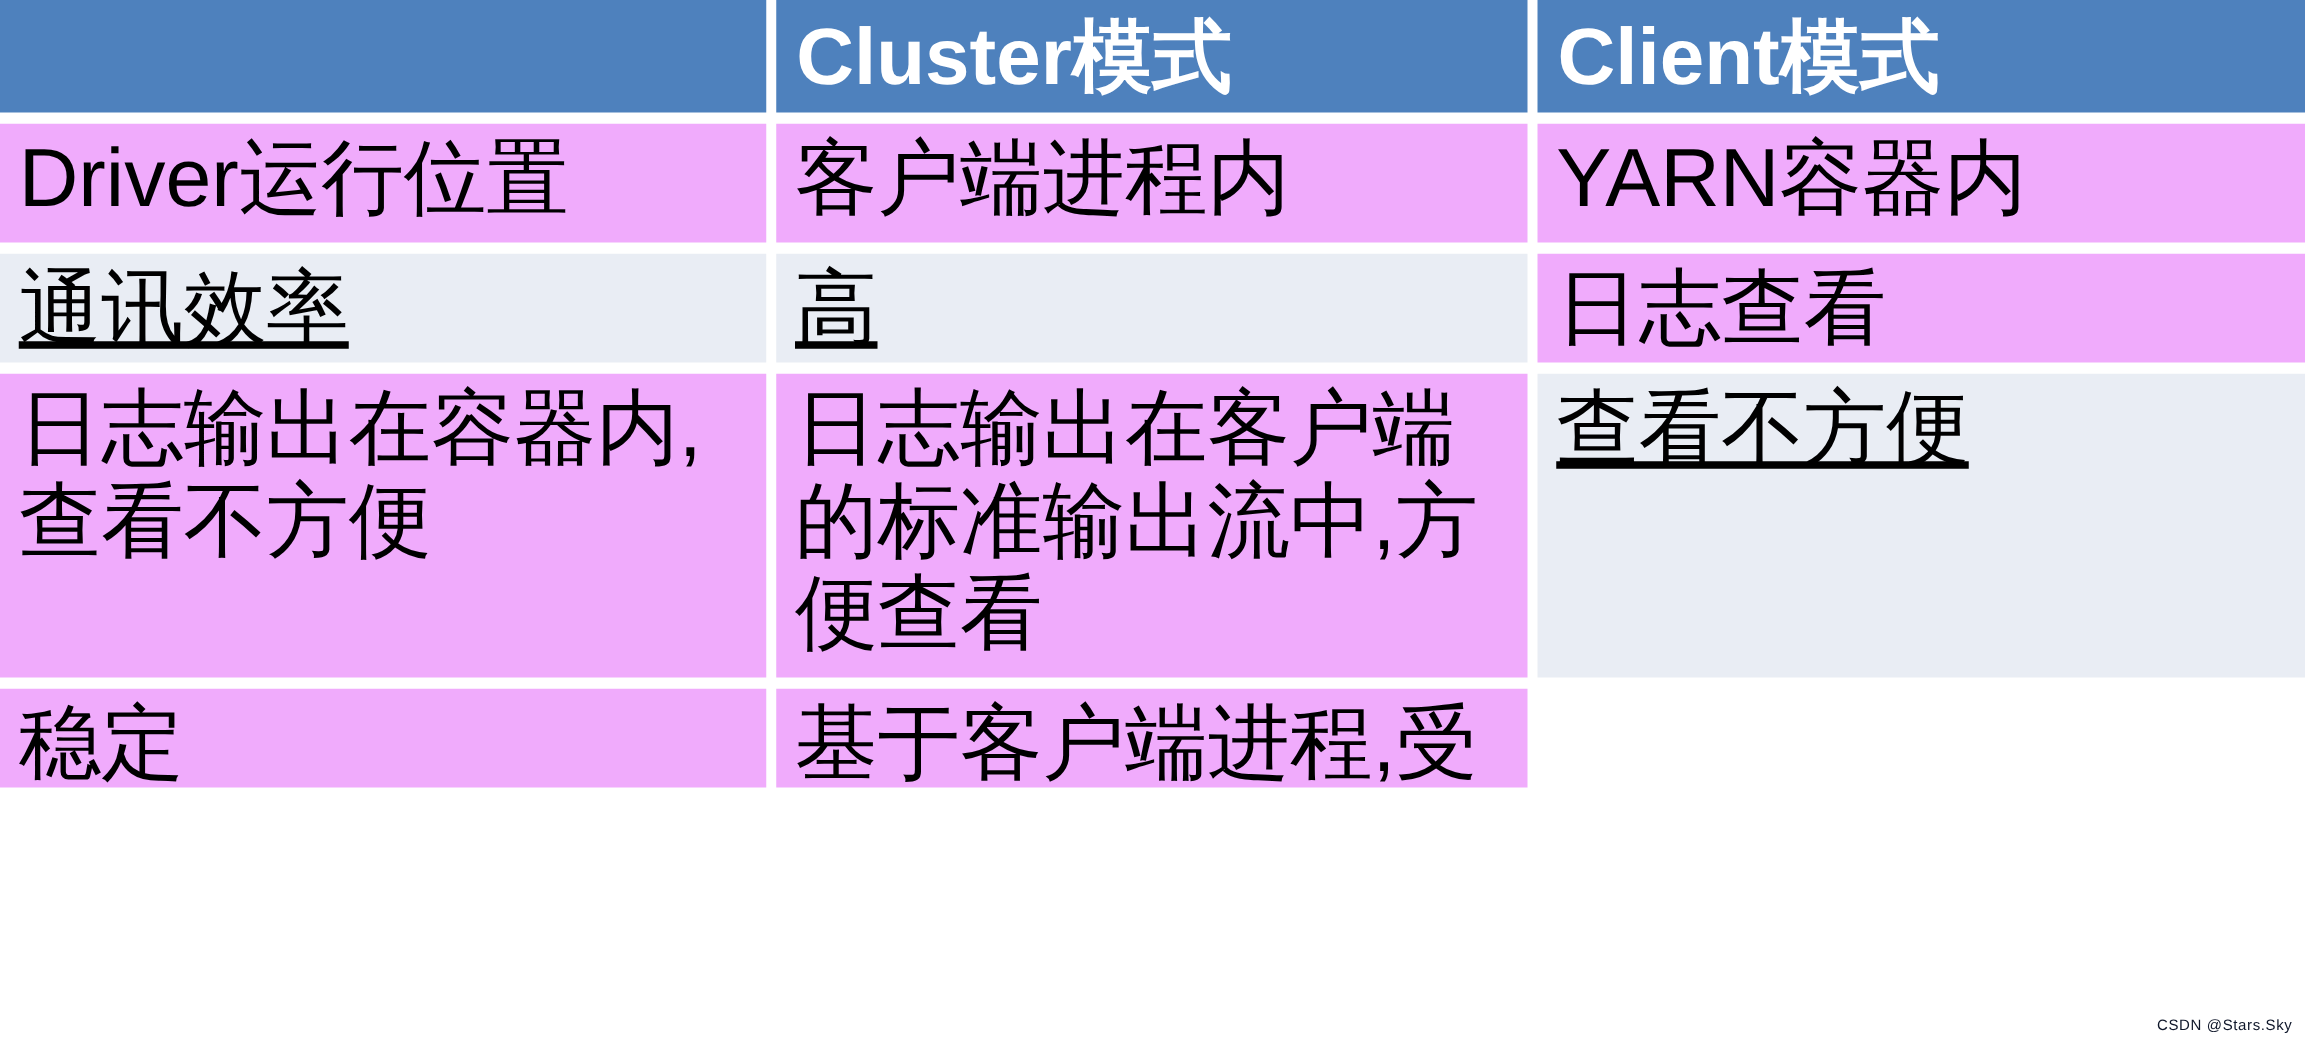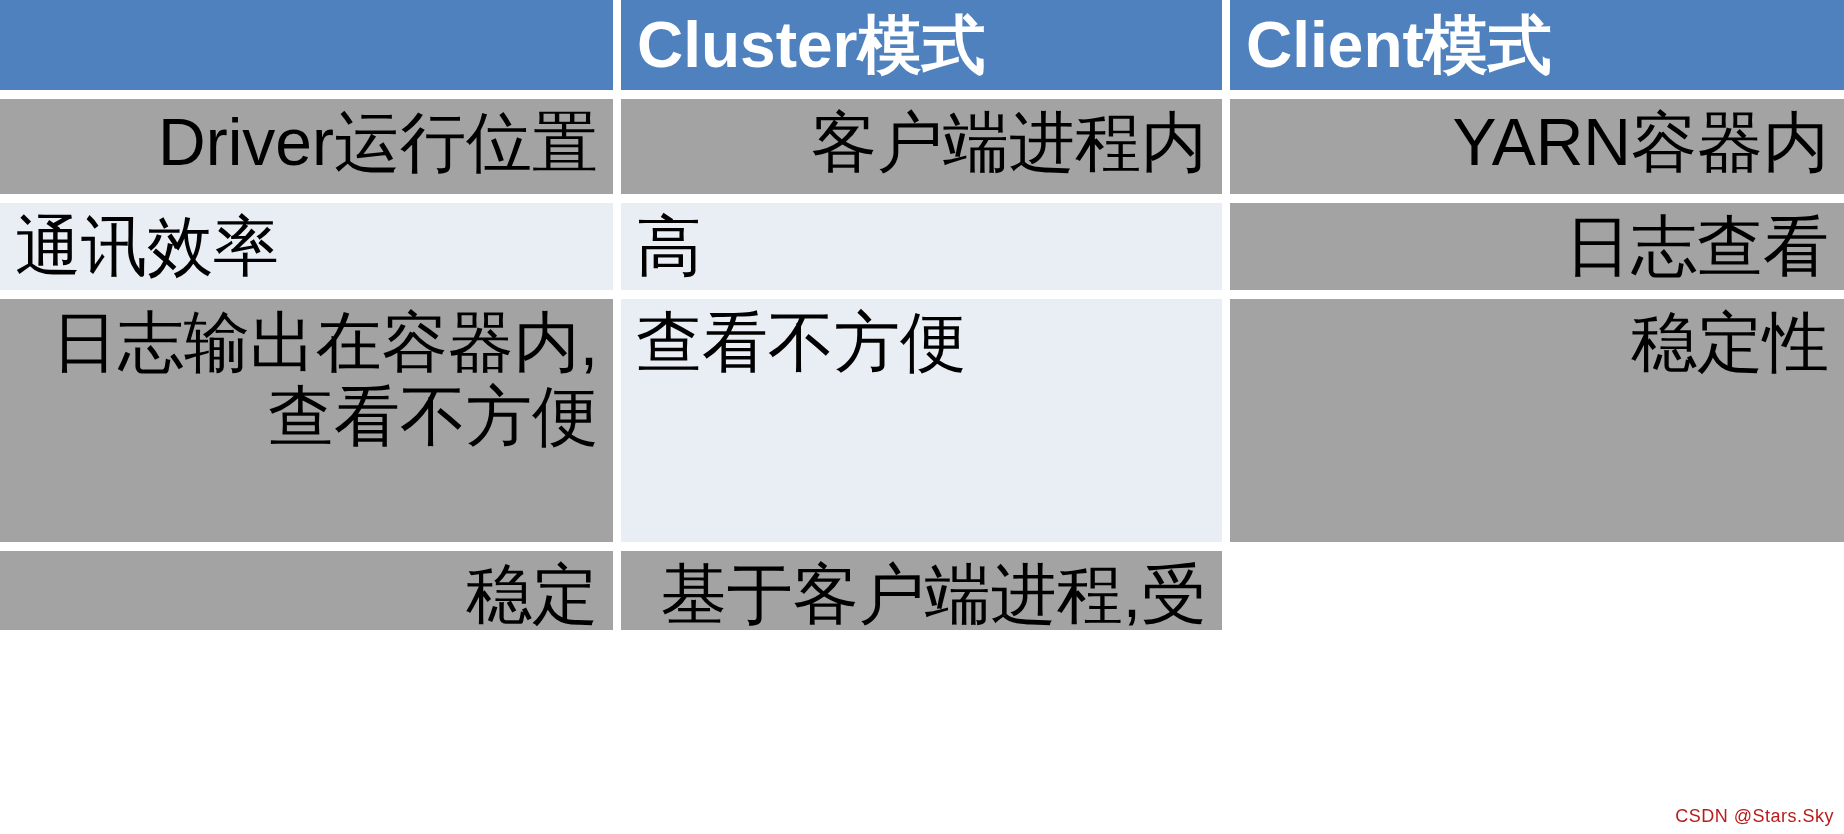--- a/index.html
+++ b/index.html
@@ -42,28 +42,28 @@
     padding: 0 16px;
     letter-spacing: 0px;
   }
   .cell.body {
     color: #000000;
     font-size: 66px;
     line-height: 74px;
     padding: 6px 15px 0 15px;
     white-space: pre-line;
   }
-  .cell.band-dark  { background: #a3a3a3; text-align: right; }
-  .cell.band-light { background: #e9edf4; }
+  .cell.band-dark  { background: #f0abfc; }
+  .cell.band-light { background: #e9edf4; text-decoration: underline; }
   .watermark {
     position: absolute;
     right: 10px;
     bottom: 7px;
-    font-size: 18px;
-    color: #b91c1c;
+    font-size: 12px;
+    color: #0f172a;
     text-shadow: 0 1px 2px rgba(255,255,255,0.95), 0 0 3px rgba(255,255,255,0.8);
     letter-spacing: 0.5px;
   }
 </style>
 </head>
 <body>
 
 <div class="comparison-table">
 
   <div class="cell head"></div>
@@ -73,22 +73,24 @@
   <div class="cell body band-dark">Driver运行位置</div>
   <div class="cell body band-dark">客户端进程内</div>
   <div class="cell body band-dark">YARN容器内</div>
 
   <div class="cell body band-light">通讯效率</div>
   <div class="cell body band-light">高</div>
 
   <div class="cell body band-dark">日志查看</div>
   <div class="cell body band-dark">日志输出在容器内,
 查看不方便</div>
+  <div class="cell body band-dark">日志输出在客户端
+的标准输出流中,方
+便查看</div>
 
   <div class="cell body band-light">查看不方便</div>
 
-  <div class="cell body band-dark">稳定性</div>
   <div class="cell body band-dark">稳定</div>
   <div class="cell body band-dark">基于客户端进程,受
 到客户端进程影响</div>
 </div>
 
 <div class="watermark">CSDN @Stars.Sky</div>
 
 </body></html>

